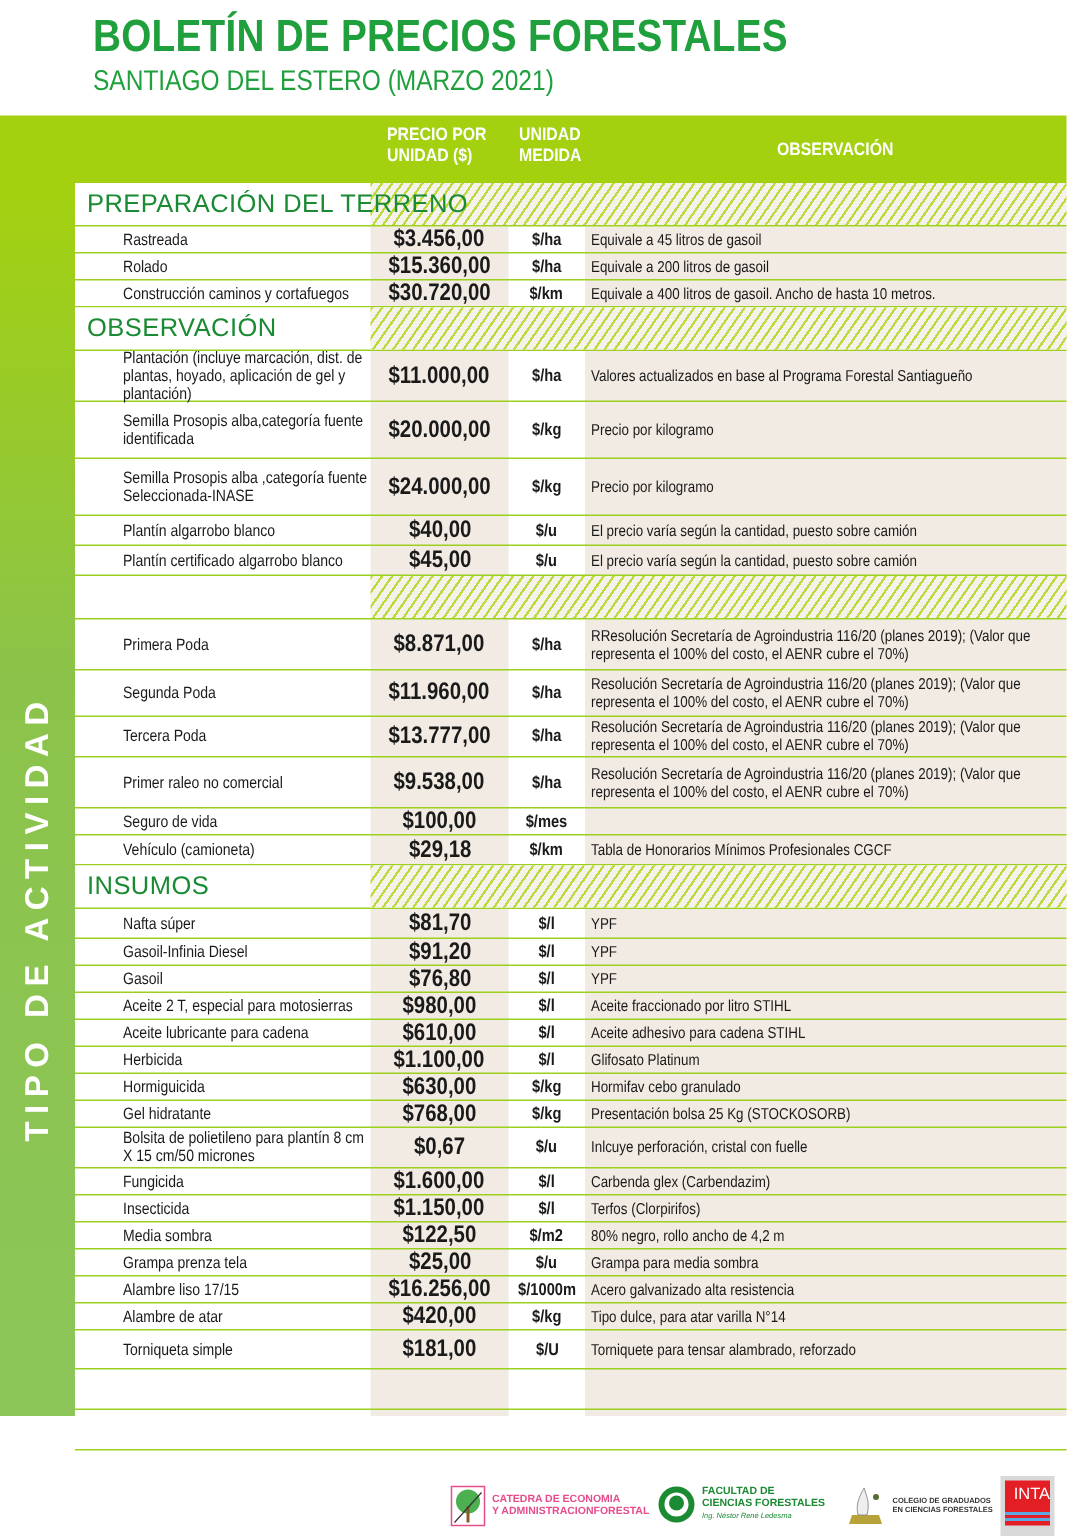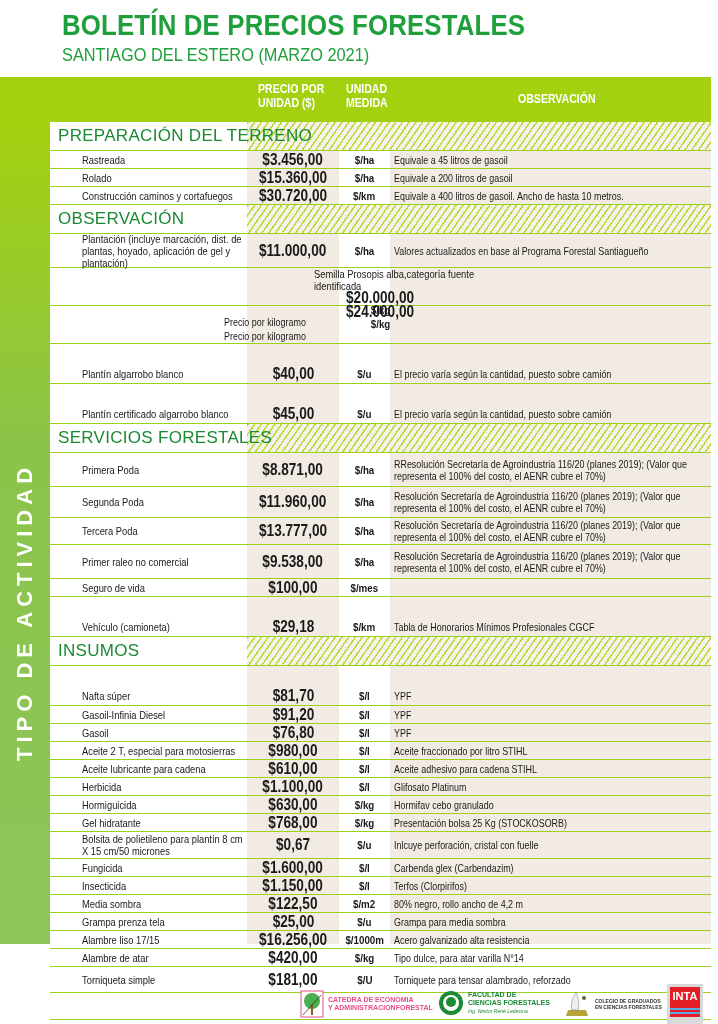--- a/index.html
+++ b/index.html
@@ -61,41 +61,41 @@
     position: absolute; left: 197px; top: 0; right: 0; bottom: 0;
     background: repeating-linear-gradient(-55deg, #f6f1ea 0 4px, #b9dc3c 4px 5.5px);
   }
   .section .sec-title {
     position: absolute; left: 8px; top: 4px; color: #1a8a33; font-weight: normal; font-size: 17px;
     letter-spacing: 0.3px; white-space: nowrap;
   }
 
   .h18 { height: 18px; }
   .h34 { height: 34px; }
-  .h38 { height: 38px; flex-direction: column; }
+  .h38 { height: 38px; }
   .h26 { height: 26px; }
-  .h20 { height: 20px; margin-top: 20px; }
+  .h20 { height: 20px; }
   .h31 { height: 31px; }
   .h27 { height: 27px; }
 
   
   .footer { position: absolute; top: 990px; left: 0; width: 718px; height: 34px; }
   .logo { position: absolute; display: flex; align-items: center; }
   .logo-text { font-weight: bold; font-size: 7px; line-height: 8px; white-space: nowrap; }
   .logo1 { left: 300px; top: 0; }
   .logo1 .logo-text { color: #e74c8c; margin-left: 4px; }
   .logo2 { left: 438px; top: 0; }
   .logo2 .logo-text { color: #1a8a33; margin-left: 4px; }
   .logo2 .sub { font-weight: normal; font-style: italic; font-size: 5px; color: #1a8a33; }
   .logo3 { left: 562px; top: 0; }
   .logo3 .logo-text { color: #333; font-size: 5px; line-height: 6px; margin-left: 3px; }
   .logo4 { left: 667px; top: -6px; width: 36px; height: 40px; background: #d9d9d9; }
   .inta-box {
     position: absolute; left: 3px; top: 3px; width: 30px; height: 30px; background: #e41e25;
-    color: #fff; font-weight: bold; font-size: 11px; text-align: center; padding-top: 3px;
+    color: #fff; font-weight: normal; font-size: 11px; text-align: right; padding-top: 3px;
   }
   .inta-stripe { position: absolute; left: 3px; width: 30px; height: 2px; background: #5aa7e3; }
 </style>
 </head>
 <body>
 
 <div class="title">BOLETÍN DE PRECIOS FORESTALES</div>
 <div class="subtitle">SANTIAGO DEL ESTERO (MARZO 2021)</div>
 
 <div class="header-band"></div>
@@ -149,39 +149,39 @@
         <div class="cell c-unit"><span class="narrow">$/ha</span></div>
         <div class="cell c-obs"><span class="narrow">Valores actualizados en base al Programa Forestal Santiagueño</span></div>
       </div>
       <div class="row h38">
         <div class="cell c-name"><span class="wrap">Semilla Prosopis alba,categoría fuente identificada</span></div>
         <div class="cell c-price"><span class="narrow">$20.000,00</span></div>
         <div class="cell c-unit"><span class="narrow">$/kg</span></div>
         <div class="cell c-obs"><span class="narrow">Precio por kilogramo</span></div>
       </div>
       <div class="row h38">
+        <div class="cell c-name"><span class="wrap">Semilla Prosopis alba ,categoría fuente Seleccionada-INASE</span></div>
         <div class="cell c-price"><span class="narrow">$24.000,00</span></div>
         <div class="cell c-unit"><span class="narrow">$/kg</span></div>
         <div class="cell c-obs"><span class="narrow">Precio por kilogramo</span></div>
       </div>
       <div class="row h20">
         <div class="cell c-name"><span class="narrow">Plantín algarrobo blanco</span></div>
         <div class="cell c-price"><span class="narrow">$40,00</span></div>
         <div class="cell c-unit"><span class="narrow">$/u</span></div>
         <div class="cell c-obs"><span class="narrow">El precio varía según la cantidad, puesto sobre camión</span></div>
       </div>
       <div class="row h20">
         <div class="cell c-name"><span class="narrow">Plantín certificado algarrobo blanco</span></div>
         <div class="cell c-price"><span class="narrow">$45,00</span></div>
         <div class="cell c-unit"><span class="narrow">$/u</span></div>
         <div class="cell c-obs"><span class="narrow">El precio varía según la cantidad, puesto sobre camión</span></div>
       </div>
       <div class="section">
         <div class="hatch"></div>
-        <div class="sec-title">SERVICIOS FORESTALES</div>
       </div>
       <div class="row h34">
         <div class="cell c-name"><span class="narrow">Primera Poda</span></div>
         <div class="cell c-price"><span class="narrow">$8.871,00</span></div>
         <div class="cell c-unit"><span class="narrow">$/ha</span></div>
         <div class="cell c-obs"><span class="wrap">RResolución Secretaría de Agroindustria 116/20 (planes 2019); (Valor que representa el 100% del costo, el AENR cubre el 70%)</span></div>
       </div>
       <div class="row h31">
         <div class="cell c-name"><span class="narrow">Segunda Poda</span></div>
         <div class="cell c-price"><span class="narrow">$11.960,00</span></div>

